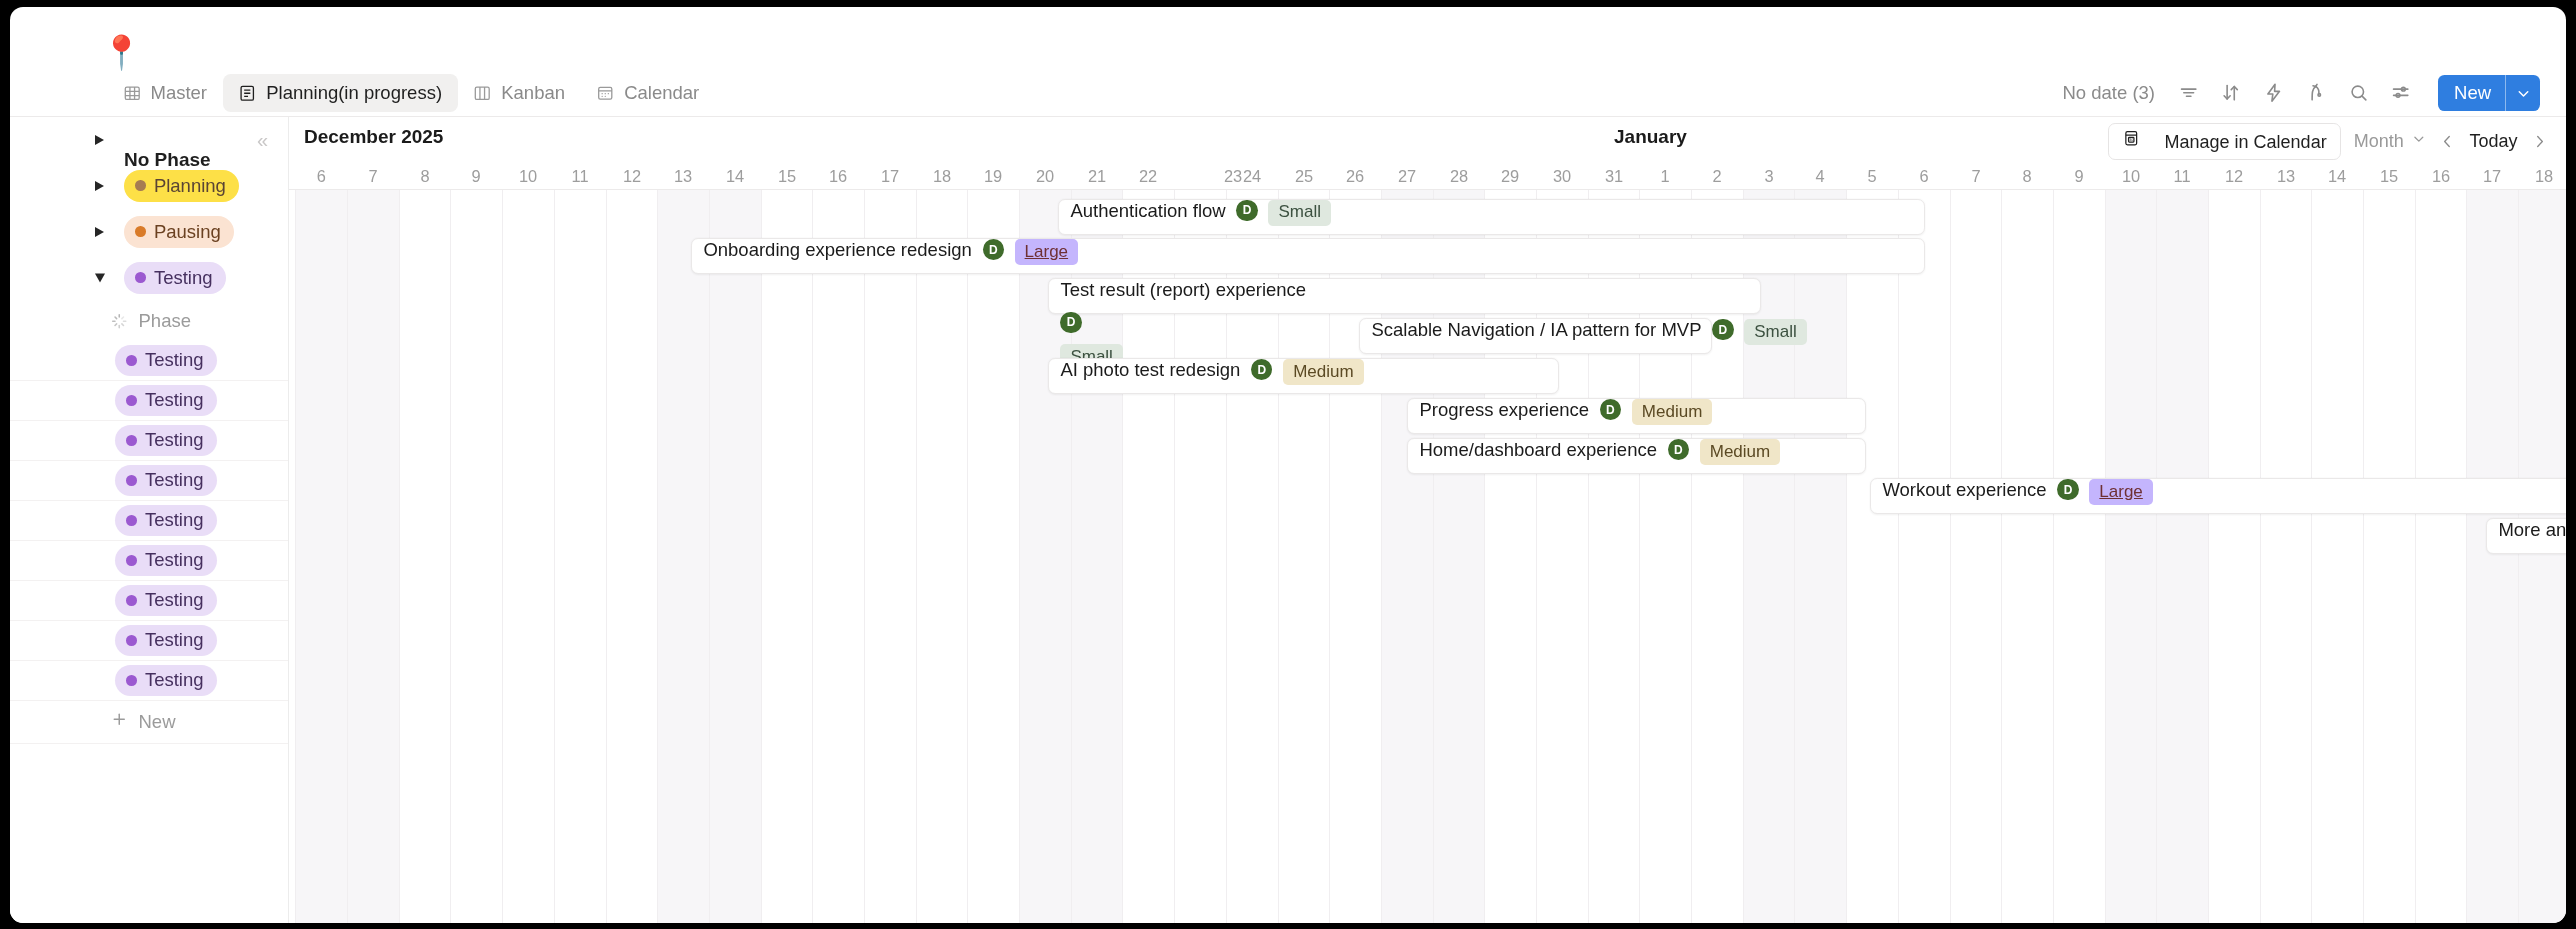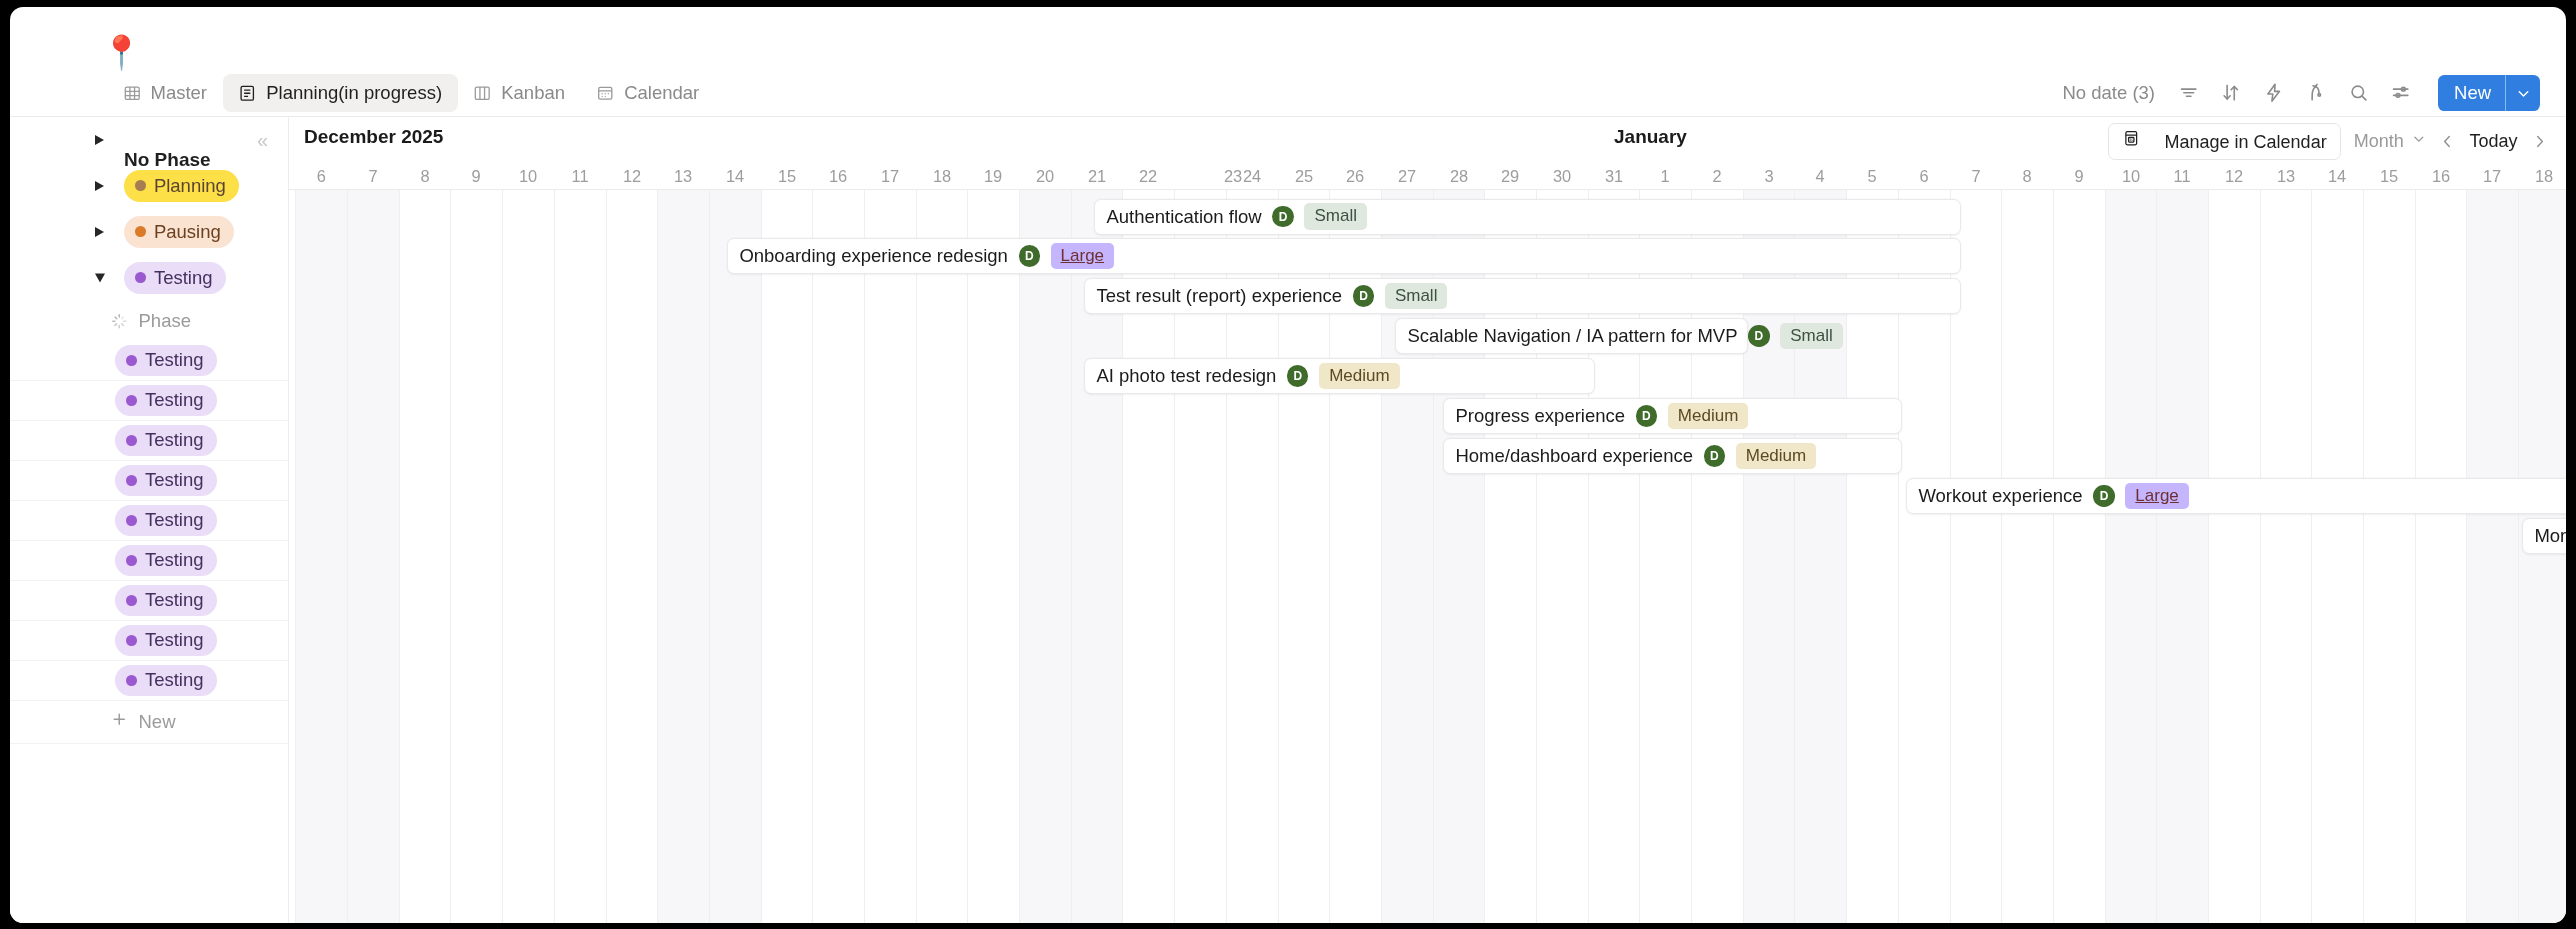--- a/index.html
+++ b/index.html
@@ -156,25 +156,24 @@
   .grid-area { position: absolute; left: 0; right: 0; top: 73px; bottom: 0; }
   .daycol { position: absolute; top: 0; bottom: 0; }
   .daycol.weekend { background: #f7f6f8; }
   .daycol .vline { position: absolute; left: 0; top: 0; bottom: 0; width: 0.7px; background: #f0eef0; }
 
   .bars { position: absolute; left: 0; right: 0; top: 0; bottom: 0; }
   .bar {
     position: absolute; height: 36px;
     background: #fff; border: 0.7px solid #eae8e8; border-radius: 7.1px;
     box-shadow: 0 0.7px 2.1px rgba(0,0,0,.06);
-    display: flex; align-items: center; gap: 10.7px;
+    display: flex; align-items: flex-start; gap: 10.7px;
     padding-left: 11.4px;
     white-space: nowrap;
     cursor: pointer;
-    margin-left: 36px;
   }
   .bar .bname { font-size: 18.5px; color: #1b1b1b; }
   .avatar {
     width: 21.4px; height: 21.4px; border-radius: 50%;
     background: #3f6b2b; color: #fff; font-size: 12px; font-weight: 600;
     display: flex; align-items: center; justify-content: center;
     flex: 0 0 21.4px;
   }
   .size-badge {
     font-size: 17px; padding: 2.8px 10px 3.6px; border-radius: 5px; white-space: nowrap;
@@ -659,21 +658,21 @@
             <div class="bar" style="left: 769px; width: 867px; top: 8.5px;">
               <span class="bname">Authentication flow</span>
               <span class="avatar">D</span>
               <span class="size-badge small">Small</span>
             </div>
             <div class="bar" style="left: 402px; width: 1234px; top: 48px;">
               <span class="bname">Onboarding experience redesign</span>
               <span class="avatar">D</span>
               <span class="size-badge large">Large</span>
             </div>
-            <div class="bar" style="left: 759px; width: 877px; top: 88px;">
+            <div class="bar" style="left: 759px; width: 713px; top: 88px; flex-direction: column;">
               <span class="bname">Test result (report) experience</span>
               <span class="avatar">D</span>
               <span class="size-badge small">Small</span>
             </div>
             <div class="bar" style="left: 1070px; width: 353px; top: 128px;">
               <span class="bname">Scalable Navigation / IA pattern for MVP</span>
               <span class="avatar">D</span>
               <span class="size-badge small">Small</span>
             </div>
             <div class="bar" style="left: 759px; width: 511px; top: 168px;">

